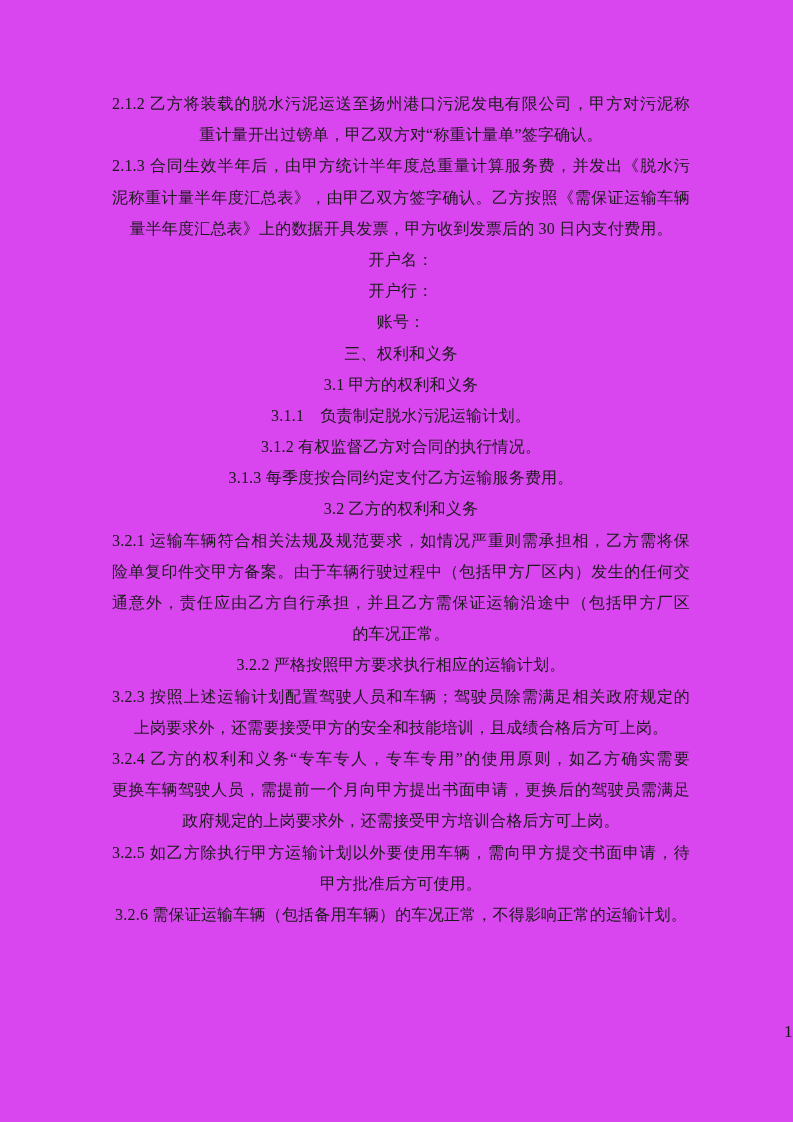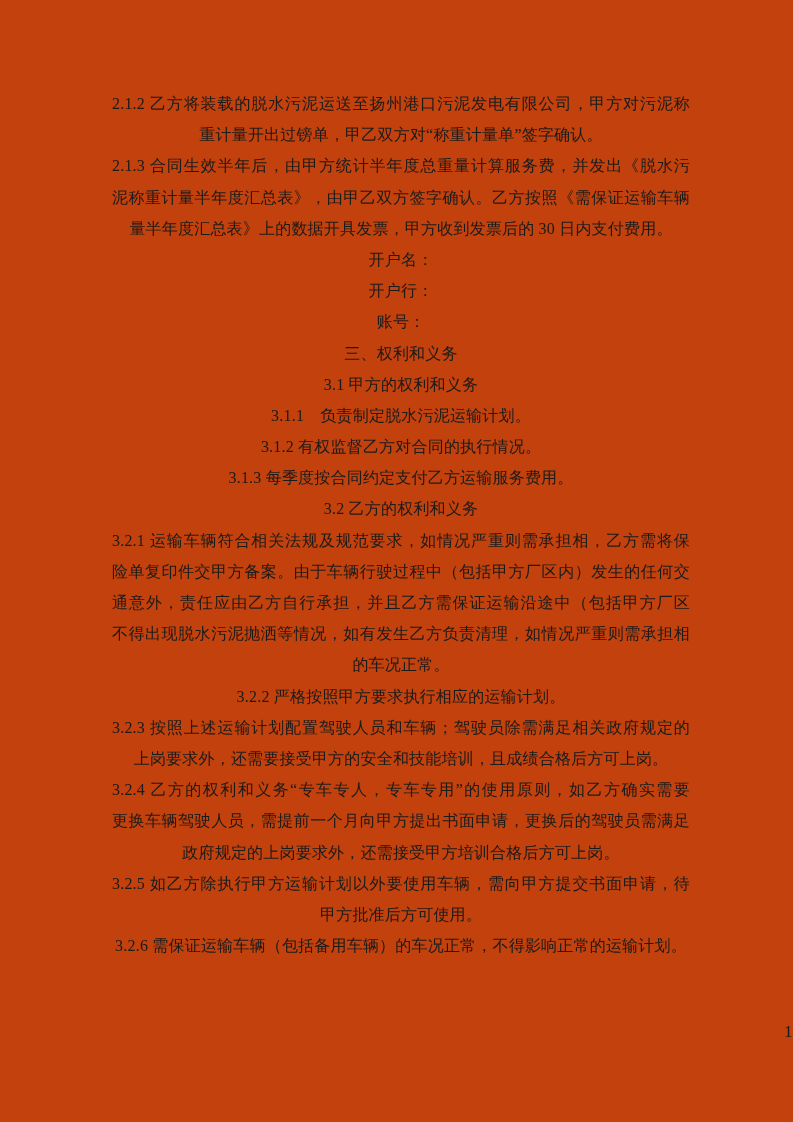--- a/index.html
+++ b/index.html
@@ -4,21 +4,21 @@
 <style>
   html, body {
     margin: 0;
     padding: 0;
     background: #ffffff;
   }
   .page {
     position: relative;
     width: 793px;
     height: 1122px;
-    background: #c2410c;
+    background: #d946ef;
     overflow: hidden;
     font-family: "Liberation Serif", "DejaVu Serif", serif;
     color: #1b1b1b;
   }
   .doc-body {
     position: absolute;
     left: 112px;
     top: 88px;
     width: 578px;
   }
@@ -91,21 +91,20 @@
       <div class="paragraph">
         <div class="line">3.1.3 每季度按合同约定支付乙方运输服务费用。</div>
       </div>
       <div class="paragraph">
         <div class="line">3.2 乙方的权利和义务</div>
       </div>
       <div class="paragraph">
         <div class="line fill">3.2.1 运输车辆符合相关法规及规范要求，如情况严重则需承担相，乙方需将保</div>
         <div class="line fill">险单复印件交甲方备案。由于车辆行驶过程中（包括甲方厂区内）发生的任何交</div>
         <div class="line fill">通意外，责任应由乙方自行承担，并且乙方需保证运输沿途中（包括甲方厂区内）</div>
-        <div class="line fill">不得出现脱水污泥抛洒等情况，如有发生乙方负责清理，如情况严重则需承担相</div>
         <div class="line">的车况正常。</div>
       </div>
       <div class="paragraph">
         <div class="line">3.2.2 严格按照甲方要求执行相应的运输计划。</div>
       </div>
       <div class="paragraph">
         <div class="line fill">3.2.3 按照上述运输计划配置驾驶人员和车辆；驾驶员除需满足相关政府规定的</div>
         <div class="line">上岗要求外，还需要接受甲方的安全和技能培训，且成绩合格后方可上岗。</div>
       </div>
       <div class="paragraph">

